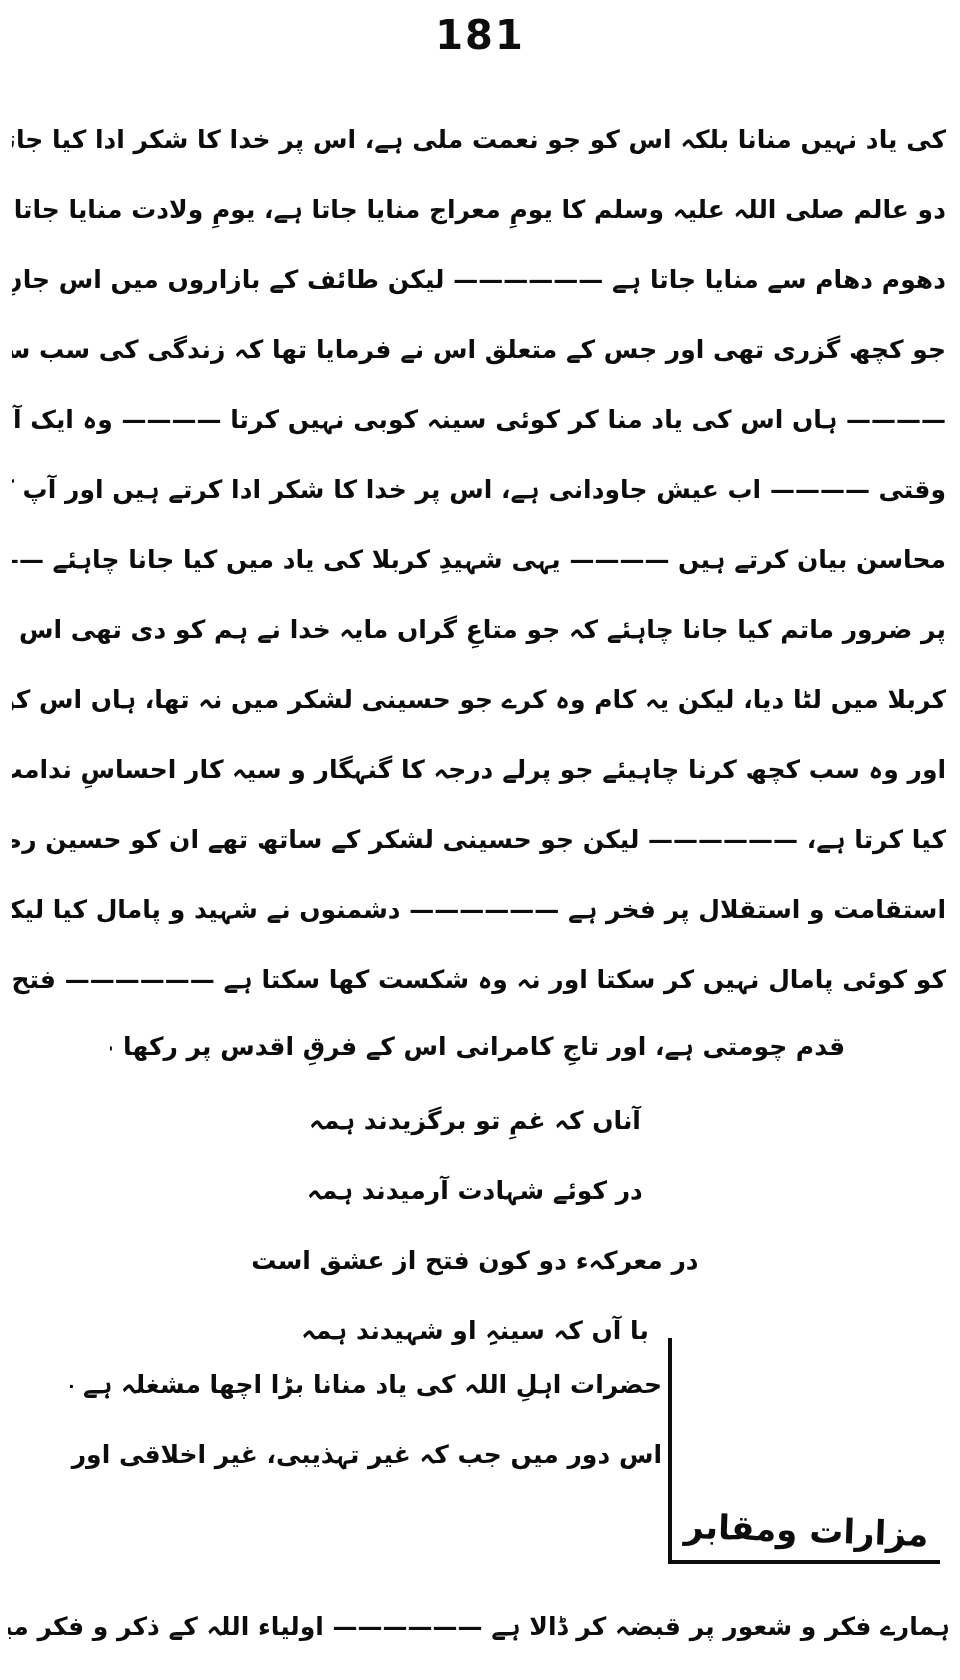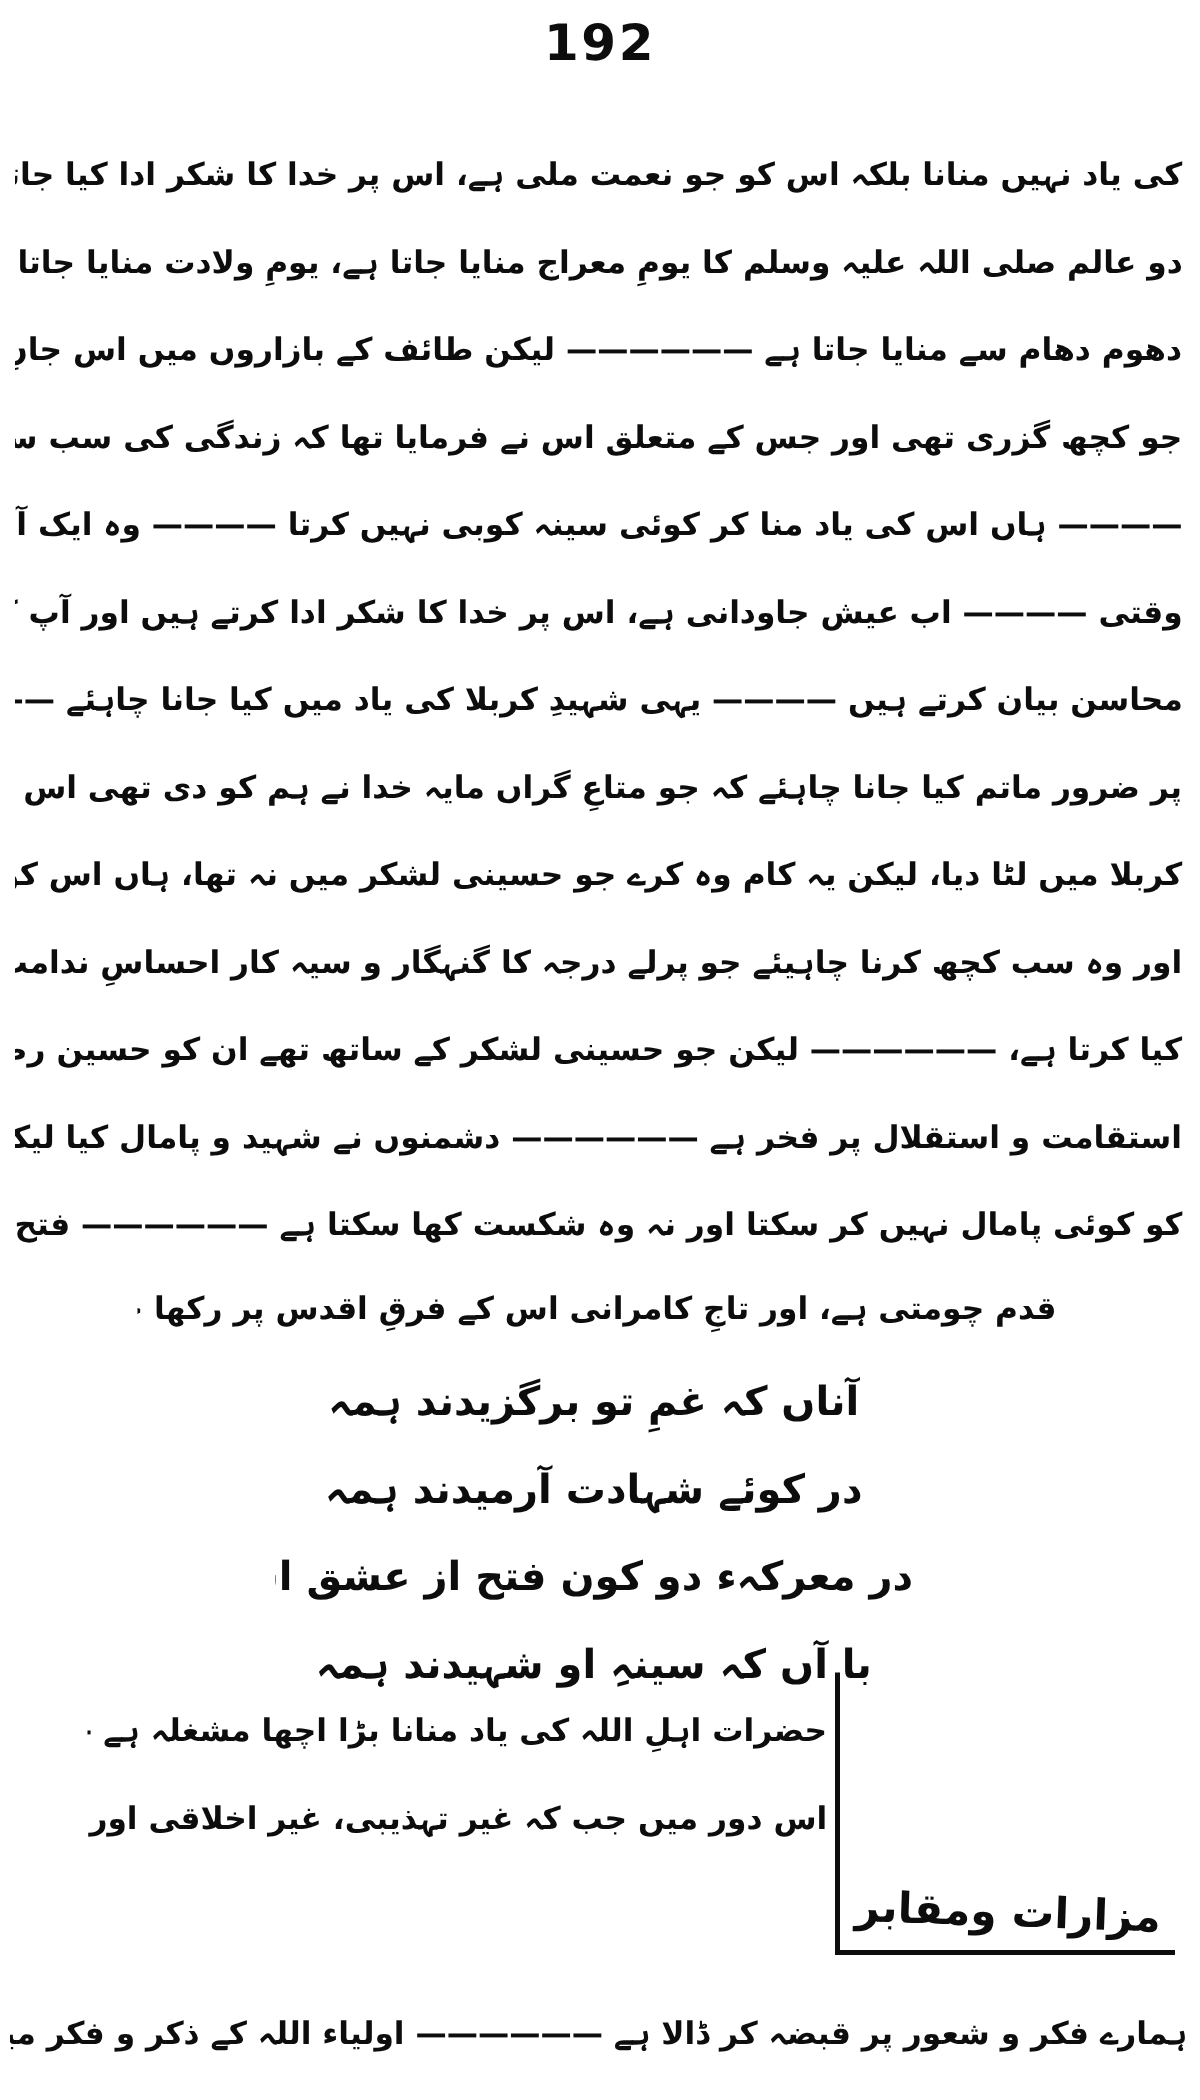--- a/index.html
+++ b/index.html
@@ -23,21 +23,21 @@
     height:70px;line-height:70px;
     font-size:25px;font-weight:700;
     text-align:justify;text-align-last:justify;
     white-space:nowrap;overflow:hidden;
     direction:rtl;
   }
   .bline.indent{right:115px;left:110px;}
   .verse{
     position:absolute;right:230px;width:510px;
     height:66px;line-height:66px;
-    font-size:32px;font-weight:700;
+    font-size:25px;font-weight:700;
     text-align:center;white-space:nowrap;overflow:hidden;
     direction:rtl;
   }
   .margin-box{
     position:absolute;left:668px;top:1338px;width:268px;height:222px;
     border-left:4px solid #0d0d0d;
     border-bottom:4px solid #0d0d0d;
     display:flex;align-items:flex-end;justify-content:center;
   }
   .margin-heading{
@@ -62,21 +62,21 @@
     text-align:justify;text-align-last:justify;
     white-space:nowrap;overflow:hidden;
     direction:rtl;
   }
 </style>
 </head>
 <body>
 
 <div class="page">
 
-  <div class="page-number">192</div>
+  <div class="page-number">181</div>
 
   <div class="bline" style="top:105px">کی یاد نہیں منانا بلکہ اس کو جو نعمت ملی ہے، اس پر خدا کا شکر ادا کیا جاتا ہے ———— سرکارِ</div>
   <div class="bline" style="top:175px">دو عالم صلی اللہ علیہ وسلم کا یومِ معراج منایا جاتا ہے، یومِ ولادت منایا جاتا ہے ————</div>
   <div class="bline" style="top:245px">دھوم دھام سے منایا جاتا ہے —————— لیکن طائف کے بازاروں میں اس جانِ حزیں پر</div>
   <div class="bline" style="top:315px">جو کچھ گزری تھی اور جس کے متعلق اس نے فرمایا تھا کہ زندگی کی سب سے کٹھن گھڑی گزری تھی</div>
   <div class="bline" style="top:385px">———— ہاں اس کی یاد منا کر کوئی سینہ کوبی نہیں کرتا ———— وہ ایک آزمائش تھی، آنی و</div>
   <div class="bline" style="top:455px">وقتی ———— اب عیش جاودانی ہے، اس پر خدا کا شکر ادا کرتے ہیں اور آپ کے محامد و</div>
   <div class="bline" style="top:525px">محاسن بیان کرتے ہیں ———— یہی شہیدِ کربلا کی یاد میں کیا جانا چاہئے ———— ہاں اس</div>
   <div class="bline" style="top:595px">پر ضرور ماتم کیا جانا چاہئے کہ جو متاعِ گراں مایہ خدا نے ہم کو دی تھی اس کو ہم نے اپنے ہاتھوں</div>
   <div class="bline" style="top:665px">کربلا میں لٹا دیا، لیکن یہ کام وہ کرے جو حسینی لشکر میں نہ تھا، ہاں اس کو پچھتانا چاہیئے</div>

